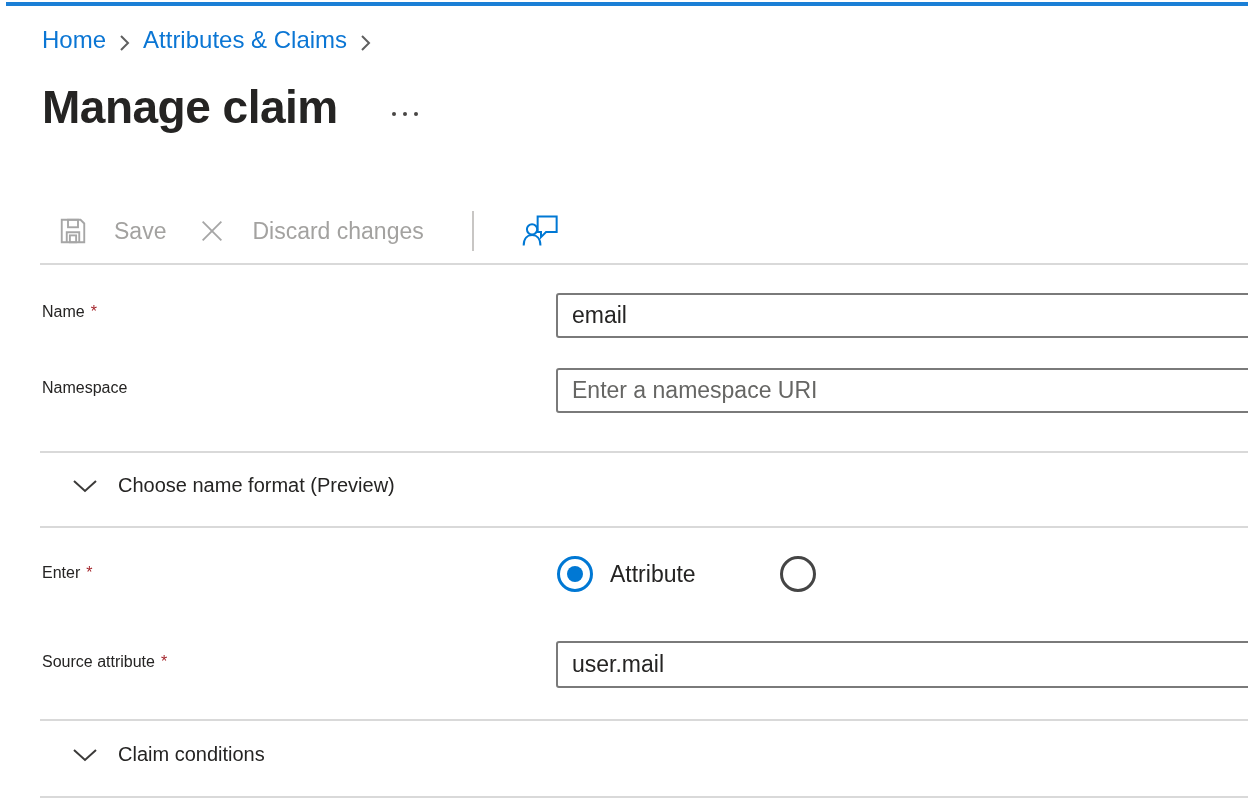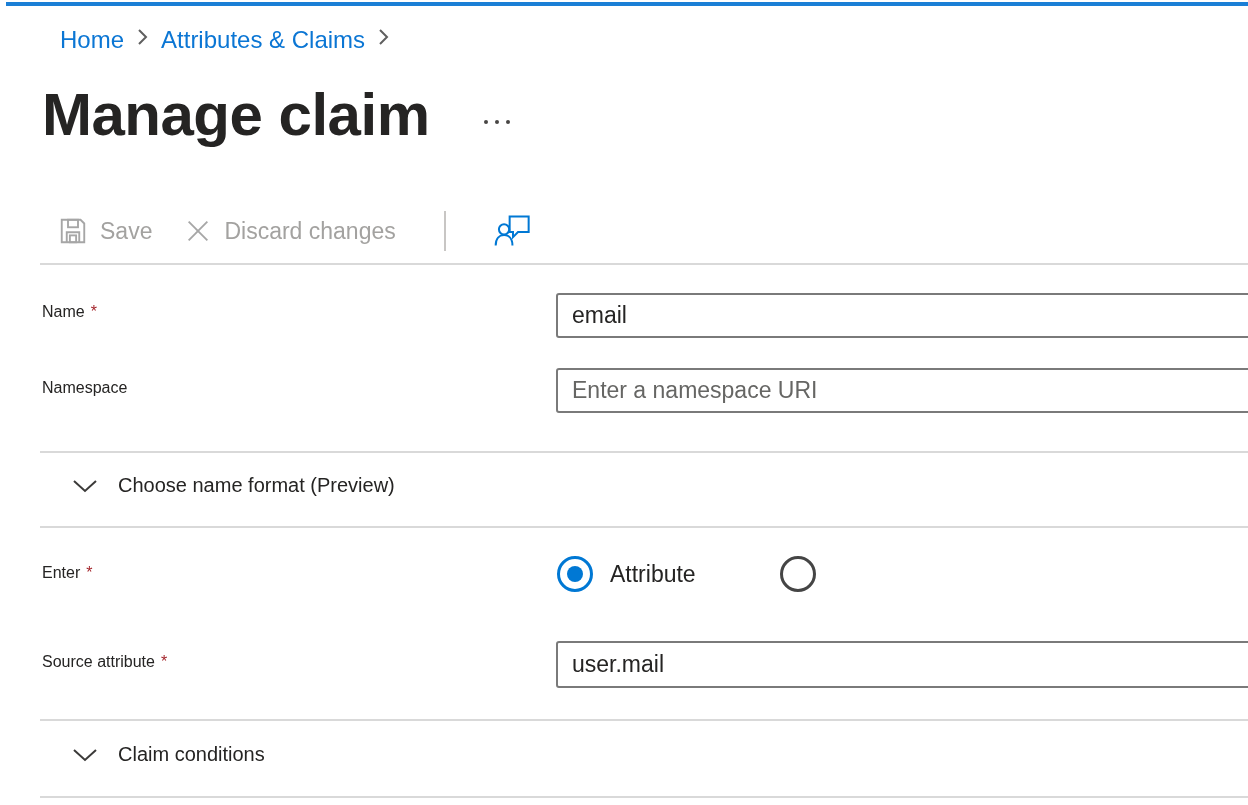--- a/index.html
+++ b/index.html
@@ -9,33 +9,33 @@
     background: #ffffff;
     overflow: hidden;
     font-family: "Liberation Sans", sans-serif;
     color: #252423;
   }
 
   
   .topbar { position: absolute; top: 2px; left: 6px; right: 0; height: 4px; background: #1b7fd6; }
 
   
-  .breadcrumb { position: absolute; left: 42px; top: 26px; display: flex; align-items: flex-start; gap: 12px; font-size: 24px; margin-left: 18px; }
+  .breadcrumb { position: absolute; left: 42px; top: 26px; display: flex; align-items: flex-end; gap: 12px; font-size: 24px; }
   .crumb { color: #0b76d4; cursor: pointer; text-decoration: none; }
   .crumb-sep { display: flex; align-items: center; }
 
   
   .title-row { position: absolute; left: 42px; top: 80px; display: flex; align-items: center; }
-  .page-title { font-size: 60px; font-weight: 700; color: #252423; letter-spacing: -0.5px; text-align: right; }
+  .page-title { font-size: 46px; font-weight: 700; color: #252423; letter-spacing: -0.5px; text-align: right; }
   .more-btn { margin-left: 50px; margin-top: 14px; display: flex; gap: 7px; align-items: center; cursor: pointer; padding: 6px 4px; }
   .more-btn .dot { width: 4px; height: 4px; border-radius: 50%; background: #484644; }
 
   
   .toolbar { position: absolute; left: 58px; top: 208px; height: 46px; display: flex; align-items: center; }
-  .tb-item { display: flex; align-items: center; gap: 12px; font-size: 23px; }
+  .tb-item { display: flex; align-items: center; gap: 26px; font-size: 23px; }
   .tb-item.disabled { color: #a3a2a0; cursor: default; }
   .tb-item.enabled { color: #252423; cursor: pointer; }
   .tb-save { margin-right: 32px; }
   .tb-sep { width: 2px; height: 40px; background: #c8c6c4; margin: 0 48px; }
 
   .toolbar-divider { position: absolute; left: 40px; right: 0; top: 263px; height: 2px; background: #d9d9d9; }
 
   
   .form-label { position: absolute; left: 42px; font-size: 16px; color: #252423; }
   .req { color: #a4262c; margin-left: 6px; }

